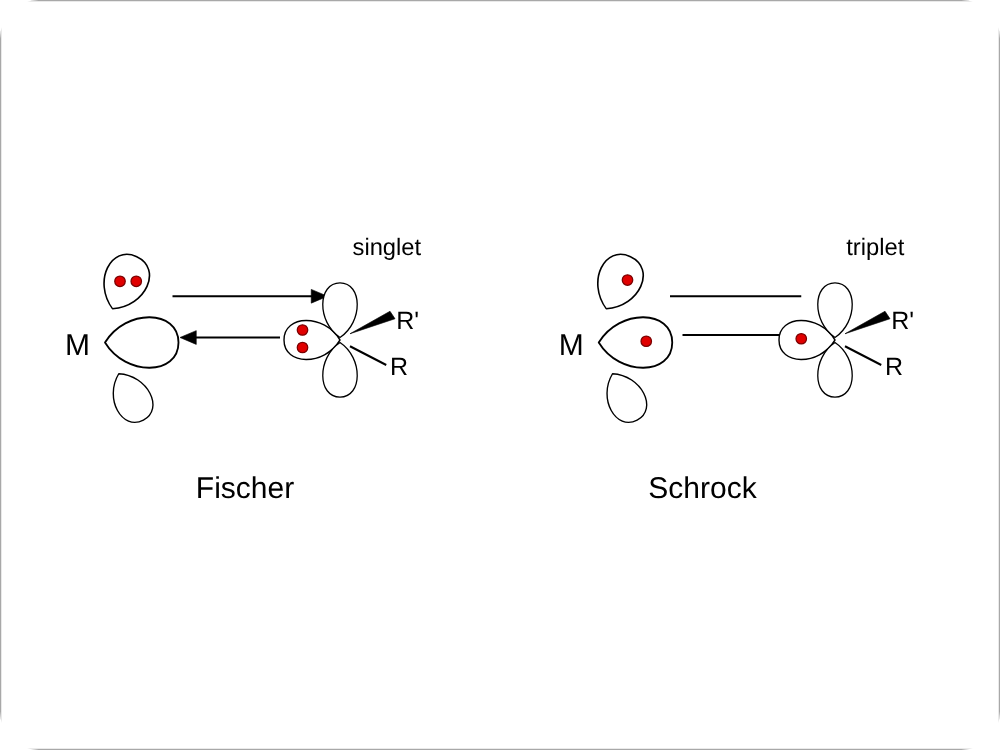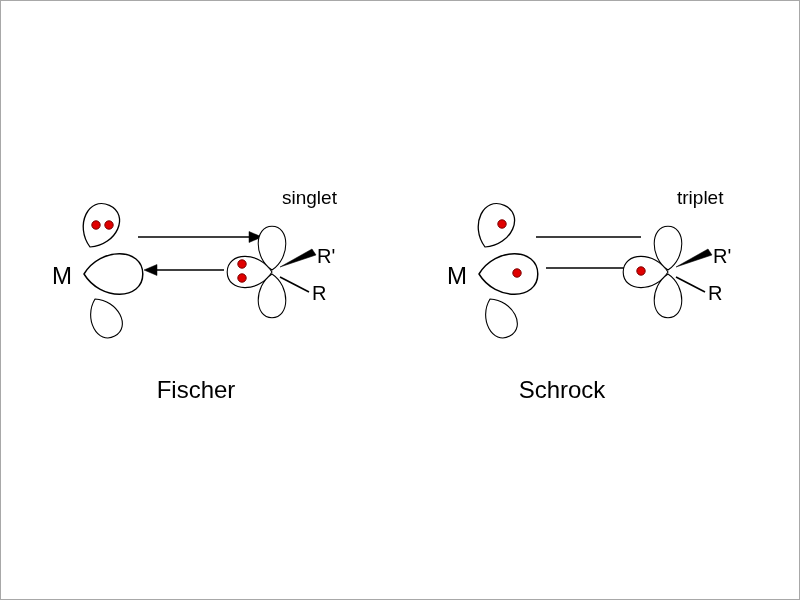--- a/index.html
+++ b/index.html
@@ -6,20 +6,21 @@
     margin: 0;
     padding: 0;
     background: #ffffff;
   }
   .canvas {
     position: relative;
     width: 800px;
     height: 600px;
     background: #ffffff;
     overflow: hidden;
+    border-radius: 31px;
   }
   svg { display: block; }
   .lobe {
     fill: #ffffff;
     stroke: #000000;
     stroke-width: 1.4;
     stroke-linejoin: round;
   }
   .bond {
     stroke: #000000;

